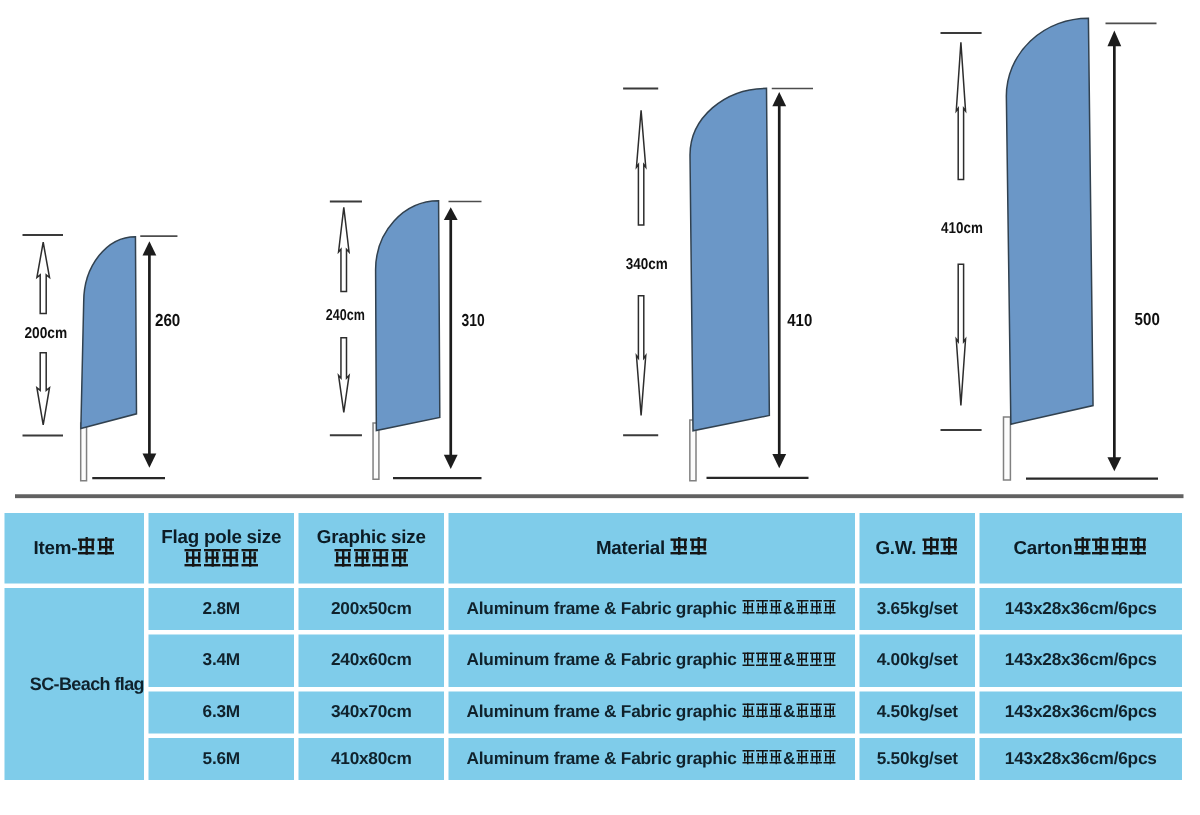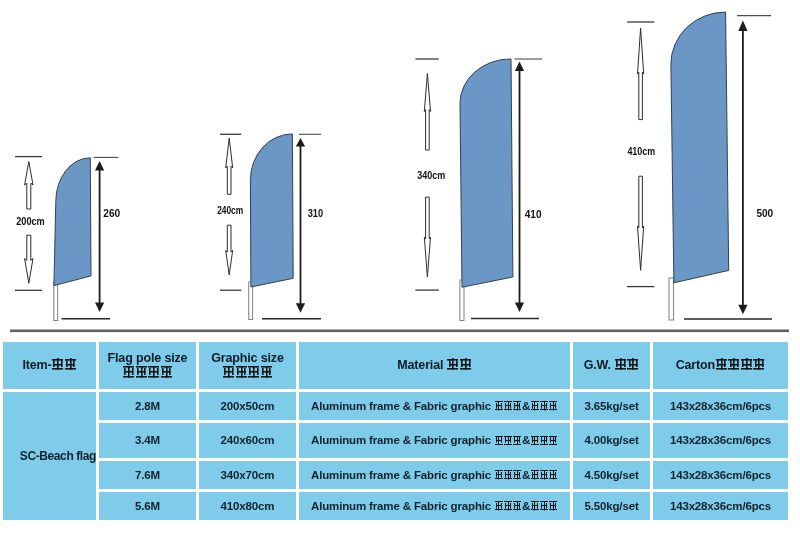--- a/index.html
+++ b/index.html
@@ -108,21 +108,21 @@
           <td>143x28x36cm/6pcs</td>
 </tr>
 <tr style="height:35px">
           <td>3.4M</td>
           <td>240x60cm</td>
  <td style="font-size:11.5px">Aluminum frame &amp; Fabric graphic <i class="cj t"></i><i class="cj t"></i><i class="cj t"></i>&amp;<i class="cj t"></i><i class="cj t"></i><i class="cj t"></i></td>
  <td>4.00kg/set</td>
           <td>143x28x36cm/6pcs</td>
         </tr>
 <tr style="height:28px">
-          <td>7.6M</td>
+          <td>6.3M</td>
           <td>340x70cm</td>
  <td style="font-size:11.5px">Aluminum frame &amp; Fabric graphic <i class="cj t"></i><i class="cj t"></i><i class="cj t"></i>&amp;<i class="cj t"></i><i class="cj t"></i><i class="cj t"></i></td>
  <td>4.50kg/set</td>
           <td>143x28x36cm/6pcs</td>
         </tr>
 <tr style="height:28px">
           <td>5.6M</td>
           <td>410x80cm</td>
  <td style="font-size:11.5px">Aluminum frame &amp; Fabric graphic <i class="cj t"></i><i class="cj t"></i><i class="cj t"></i>&amp;<i class="cj t"></i><i class="cj t"></i><i class="cj t"></i></td>
  <td>5.50kg/set</td>

